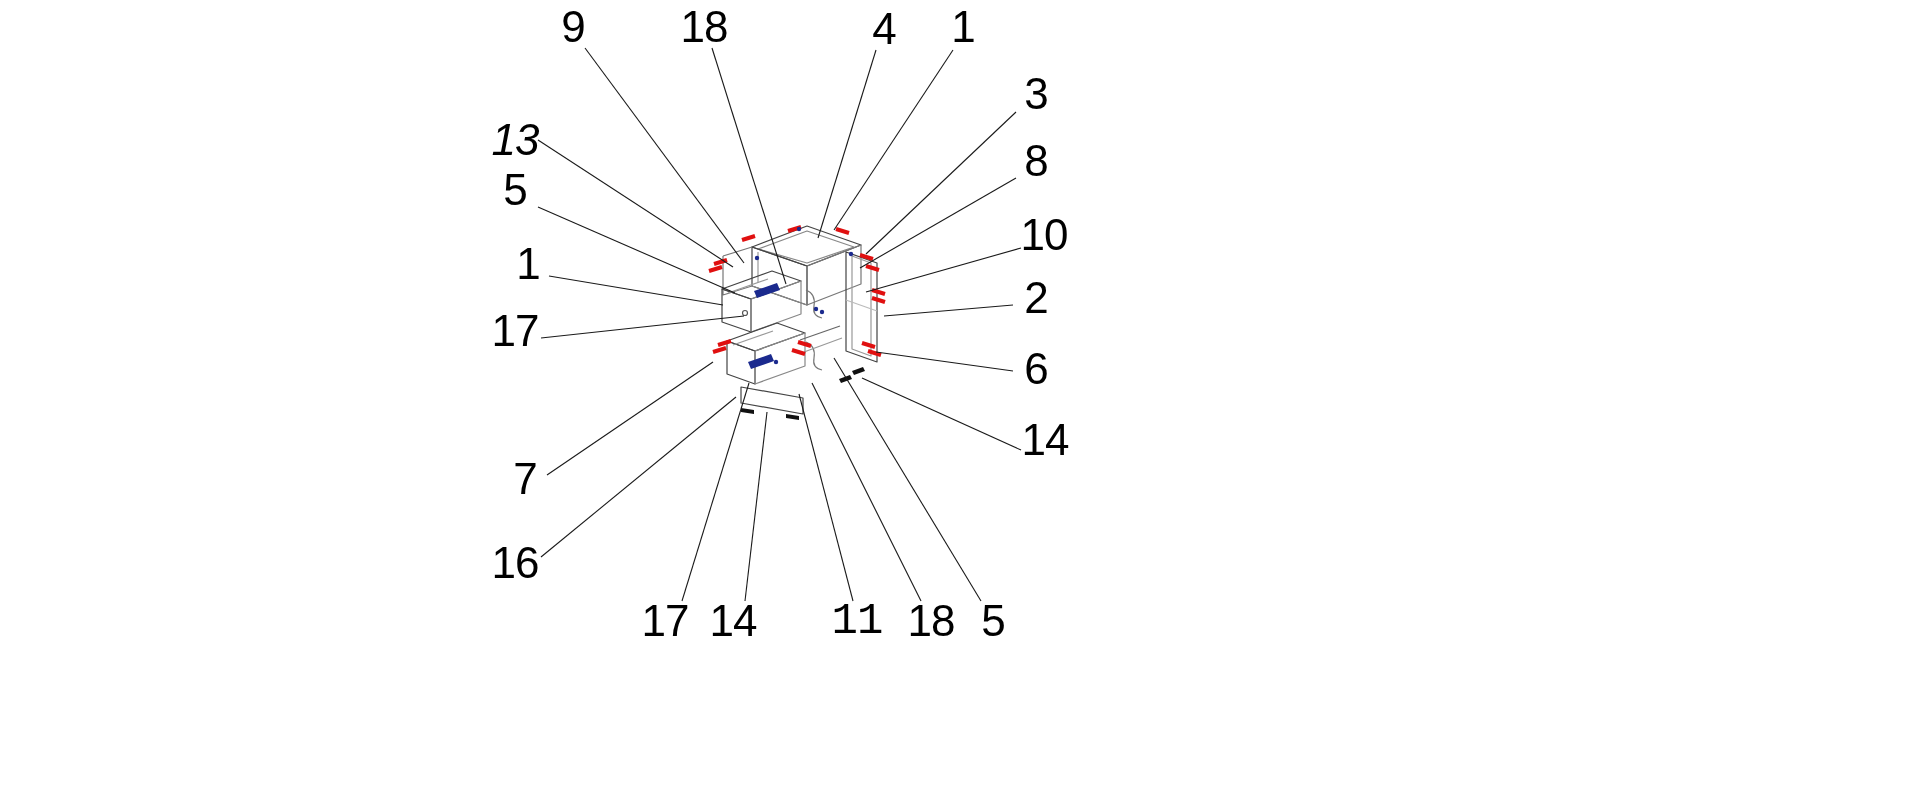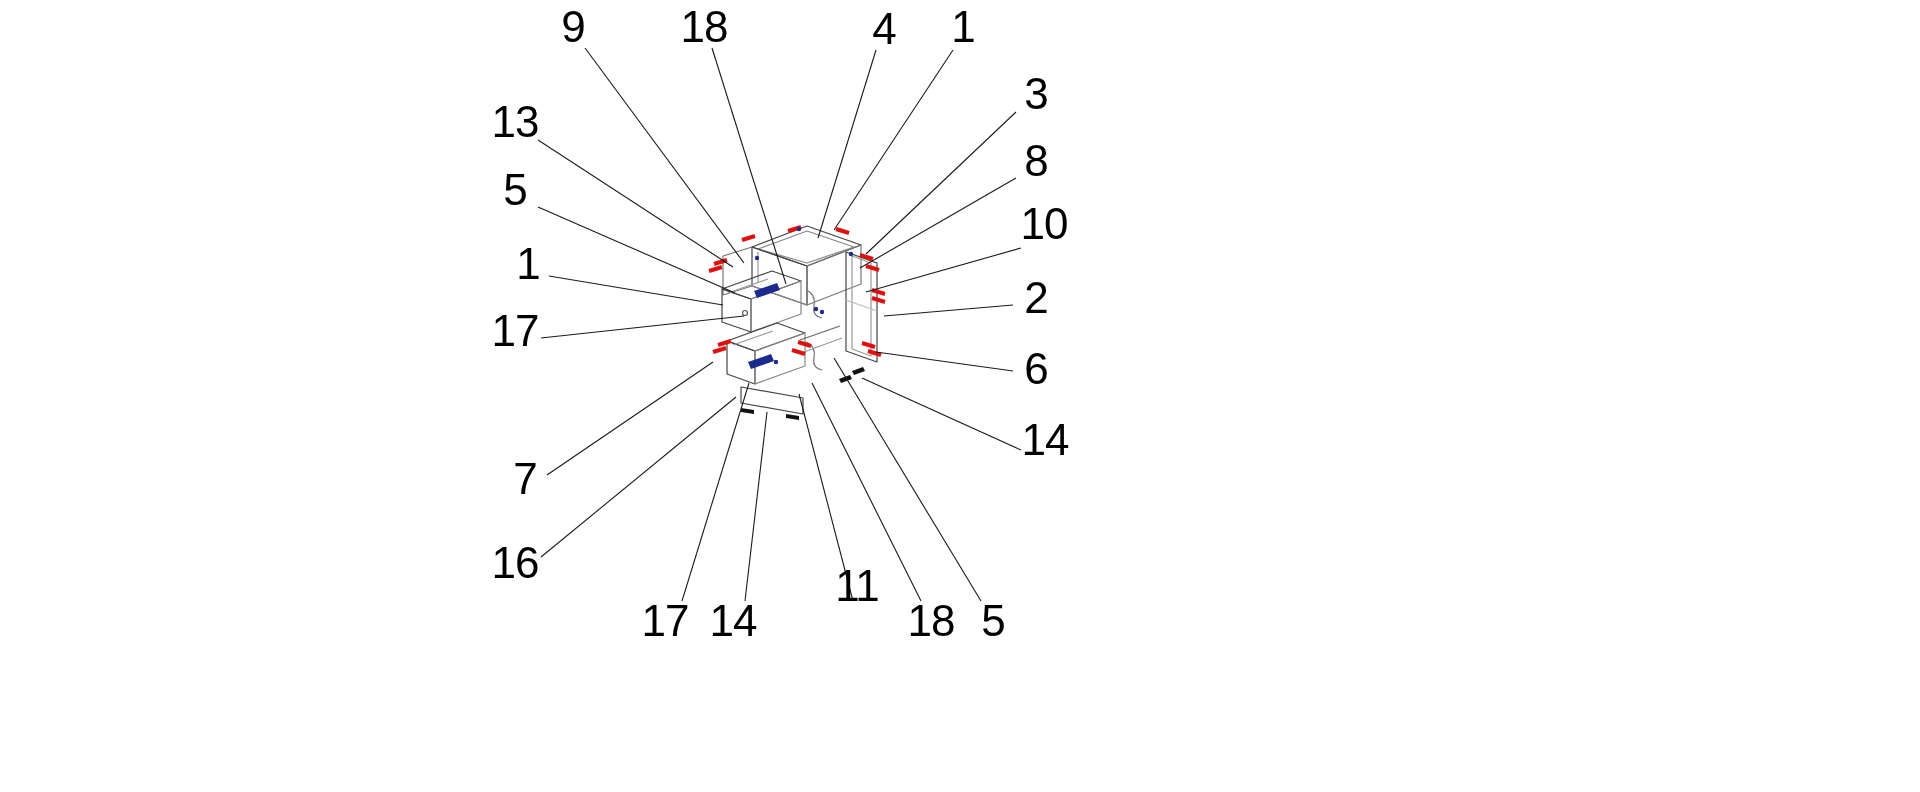--- a/index.html
+++ b/index.html
@@ -135,29 +135,29 @@
       <line x1="981" y1="601" x2="834" y2="358"></line>
     </g>
   </svg>
 
   <div class="callout" style="left:573px;  top:27px;">9</div>
   <div class="callout" style="left:704px;  top:27px;">18</div>
   <div class="callout" style="left:884px;  top:29px;">4</div>
   <div class="callout" style="left:963px;  top:27px;">1</div>
   <div class="callout" style="left:1036px; top:94px;">3</div>
   <div class="callout" style="left:1036px; top:161px;">8</div>
-  <div class="callout" style="left:1044px; top:224px;">10</div>
+  <div class="callout" style="left:1044px; top:235px;">10</div>
   <div class="callout" style="left:1036px; top:298px;">2</div>
   <div class="callout" style="left:1036px; top:369px;">6</div>
   <div class="callout" style="left:1045px; top:440px;">14</div>
-  <div class="callout" style="left:515px;  top:122px;">13</div>
+  <div class="callout" style="left:515px;  top:140px;font-style:italic;">13</div>
   <div class="callout" style="left:515px;  top:190px;">5</div>
   <div class="callout" style="left:528px;  top:264px;">1</div>
   <div class="callout" style="left:515px;  top:331px;">17</div>
   <div class="callout" style="left:525px;  top:479px;">7</div>
   <div class="callout" style="left:515px;  top:563px;">16</div>
   <div class="callout" style="left:665px;  top:621px;">17</div>
   <div class="callout" style="left:733px;  top:621px;">14</div>
-  <div class="callout" style="left:857px;  top:586px;">11</div>
+  <div class="callout" style="left:857px;  top:621px;font-family:Liberation Mono, monospace;">11</div>
   <div class="callout" style="left:931px;  top:621px;">18</div>
   <div class="callout" style="left:993px;  top:621px;">5</div>
 
 </div>
 
 </body></html>

